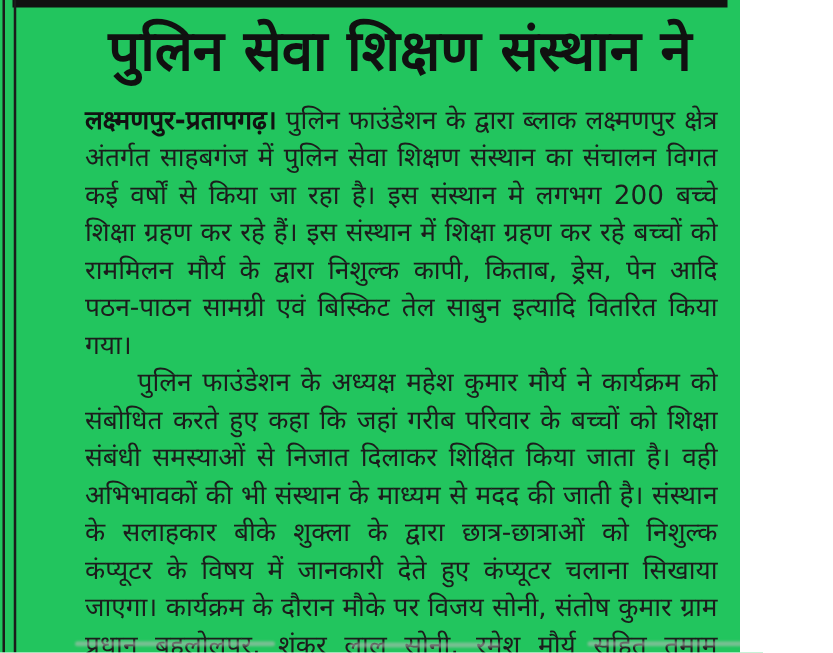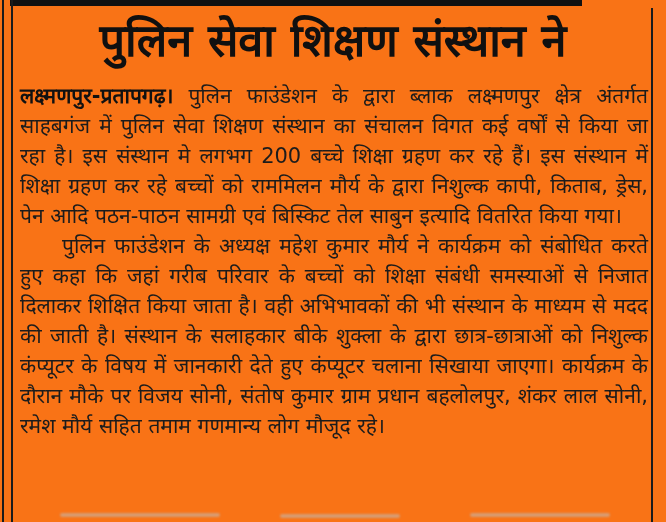--- a/index.html
+++ b/index.html
@@ -2,26 +2,27 @@
 <html lang="hi"><head>
 <meta charset="utf-8">
 <style>
   html, body {
     margin: 0;
     padding: 0;
     background: #ffffff;
   }
   .clip {
     position: relative;
-    width: 666px;
+    width: 544px;
     height: 522px;
-    background: #f97316;
+    background: #22c55e;
     overflow: hidden;
     font-family: "DejaVu Sans", sans-serif;
     color: #161616;
+    padding-left: 48px;
   }
   
   .b-left-outer {
     position: absolute;
     left: 2px; top: 0;
     width: 2px; height: 522px;
     background: #1b1b1b;
   }
   .b-left-inner {
     position: absolute;

